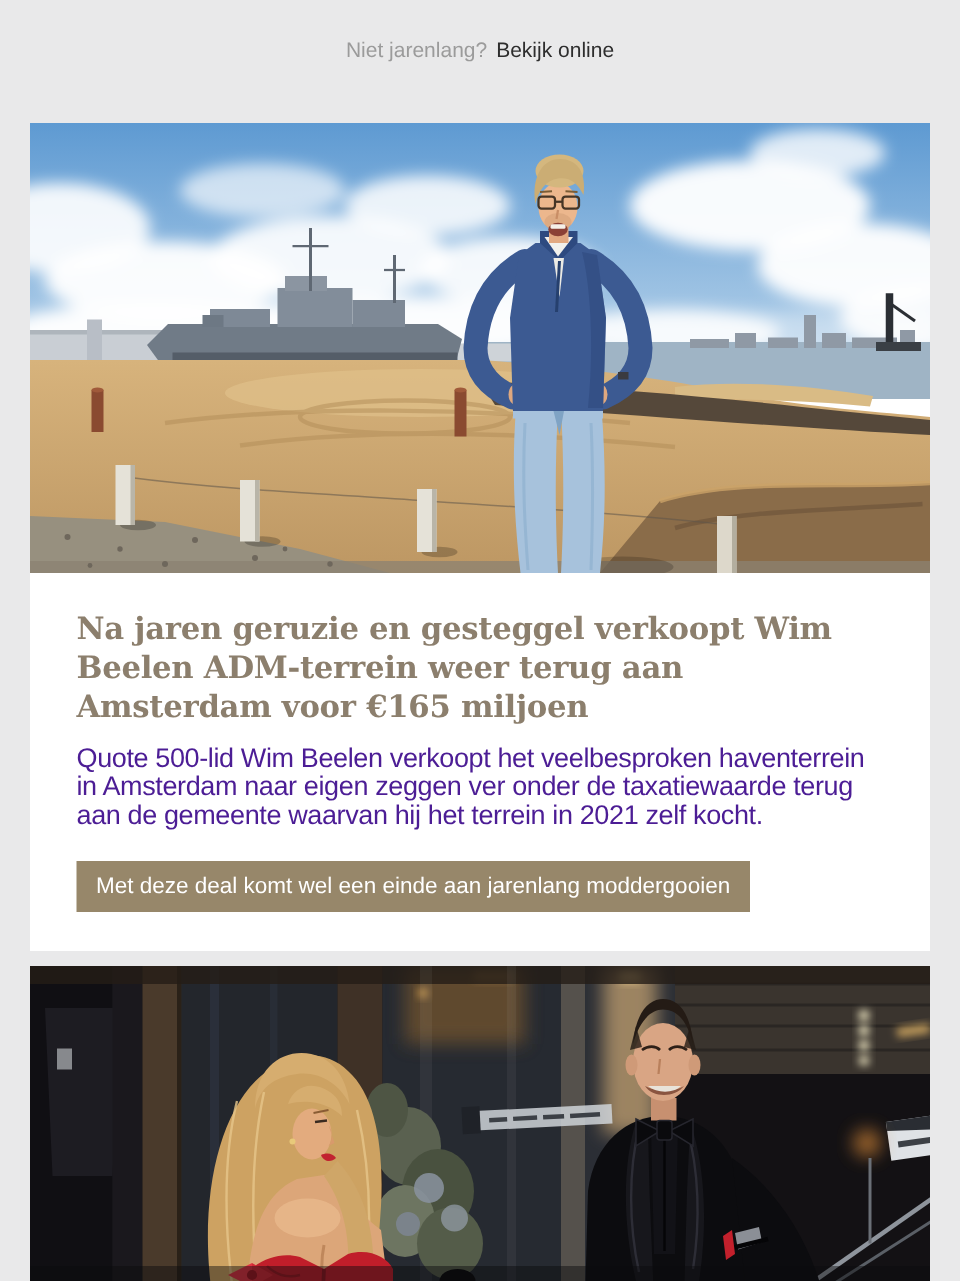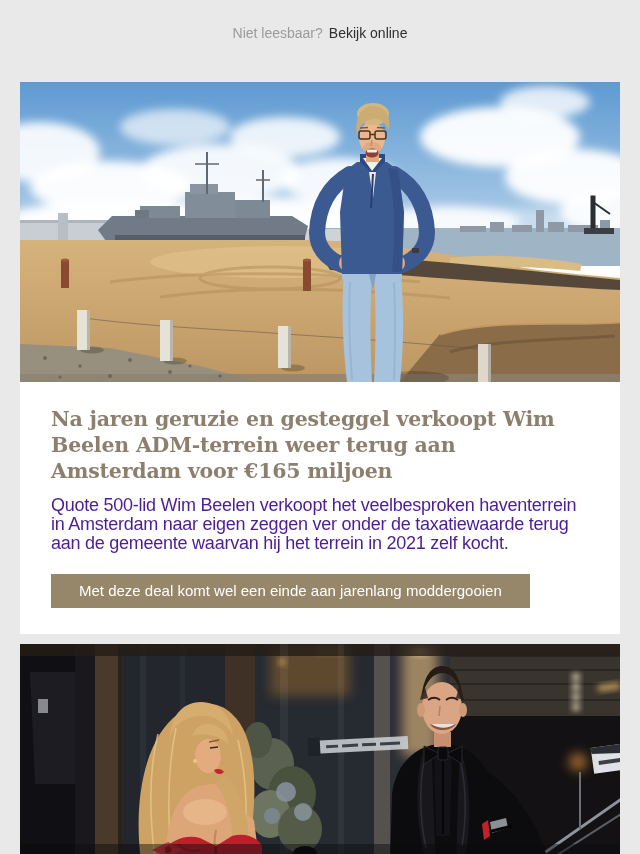--- a/index.html
+++ b/index.html
@@ -26,31 +26,31 @@
     color:#8c7f6d;letter-spacing:-0.2px;
   }
   .body-text{
     margin:0 0 21px;
     font-size:18px;line-height:19px;color:#4c1d95;letter-spacing:-0.25px;
   }
   .cta{
     display:inline-block;border:0;cursor:pointer;
     background:#97876a;color:#ffffff;
     font-family:"Liberation Sans", sans-serif;
-    font-size:15px;line-height:18px;padding:8px 28px;
+    font-size:15px;line-height:18px;padding:8px 13px;
     text-align:center;
   }
   .gap{height:10px;}
   svg{display:block;}
 </style>
 </head>
 <body>
 
 <div class="preheader">
-  <span class="muted">Niet leesbaar?</span>
+  <span class="muted">Niet jarenlang?</span>
   <span class="link">Bekijk online</span>
 </div>
 
 <div class="content">
 
   <div class="card">
 
     <svg class="photo" width="600" height="300" viewBox="0 0 600 300">
       <defs>
         <linearGradient id="sky" x1="0" y1="0" x2="0" y2="1">

